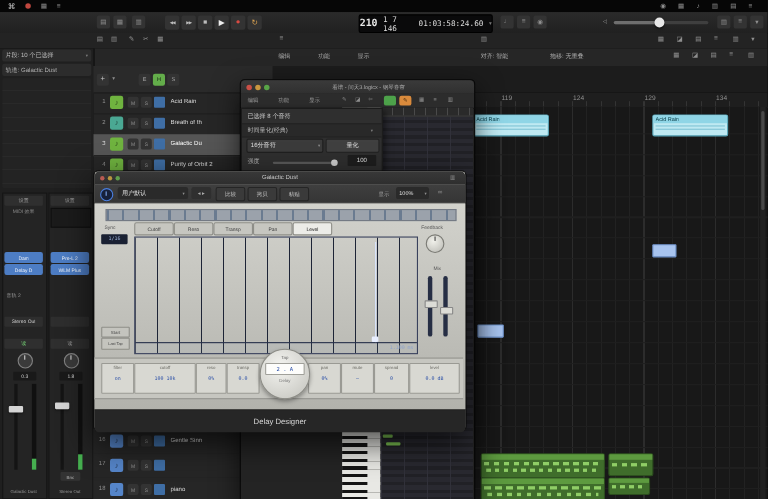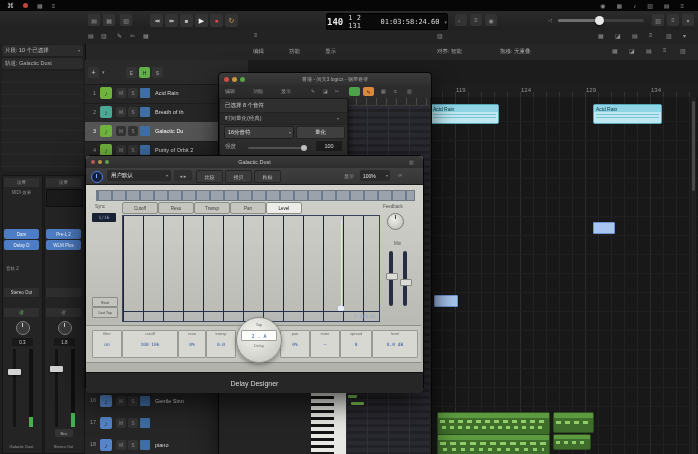--- a/index.html
+++ b/index.html
@@ -34,22 +34,22 @@
     <div class="ab c icbox" style="left:88px;top:3px;width:12px;height:12px;font-size:6px">▤</div>
     <div class="ab c icbox" style="left:103px;top:3px;width:12px;height:12px;font-size:6px">▦</div>
     <div class="ab c icbox" style="left:120px;top:3px;width:12px;height:12px;font-size:6px">▥</div>
     <div class="ab c icbox" style="left:150px;top:3px;width:13px;height:13px;font-size:4px;letter-spacing:-1px;color:#bbb">◀◀</div>
     <div class="ab c icbox" style="left:165px;top:3px;width:13px;height:13px;font-size:4px;letter-spacing:-1px;color:#bbb">▶▶</div>
     <div class="ab c icbox" style="left:180px;top:3px;width:13px;height:13px;font-size:6px;color:#bbb">■</div>
     <div class="ab c icbox" style="left:195px;top:3px;width:13px;height:13px;font-size:7px;color:#eee">▶</div>
     <div class="ab c icbox" style="left:210px;top:3px;width:13px;height:13px;font-size:7px;color:#d84a42">●</div>
     <div class="ab c icbox" style="left:225px;top:3px;width:13px;height:13px;font-size:7px;color:#d8a050">↻</div>
     <div class="ab" style="left:326px;top:2px;width:120px;height:15px;background:#0a0a0b;border:1px solid #000;border-radius:2px;display:flex;align-items:center;justify-content:center;gap:5px">
-      <span class="mono" style="font-size:9px;font-weight:bold;color:#e8e8e8">140</span>
-      <span class="mono" style="font-size:7px;color:#dcdcdc">1 2 131</span>
+      <span class="mono" style="font-size:9px;font-weight:bold;color:#e8e8e8">210</span>
+      <span class="mono" style="font-size:7px;color:#dcdcdc">1 7 146</span>
       <span class="mono" style="font-size:7px;color:#dcdcdc">01:03:58:24.60</span>
       <span style="font-size:5px;color:#777">▾</span>
     </div>
     <div class="ab c icbox" style="left:455px;top:3px;width:12px;height:12px;font-size:6px">♩</div>
     <div class="ab c icbox" style="left:470px;top:3px;width:12px;height:12px;font-size:6px">≡</div>
     <div class="ab c icbox" style="left:485px;top:3px;width:12px;height:12px;font-size:6px">◉</div>
     <span class="ab dim" style="left:548px;top:6px;font-size:5px">◁</span>
     <div class="ab" style="left:558px;top:8px;width:86px;height:3px;background:#3f3f3f;border-radius:2px">
       <div style="width:42px;height:3px;background:#6f6f6f;border-radius:2px"></div>
       <div style="position:absolute;left:37px;top:-3px;width:9px;height:9px;border-radius:50%;background:#e8e8e8;box-shadow:0 1px 2px rgba(0,0,0,.6)"></div>

